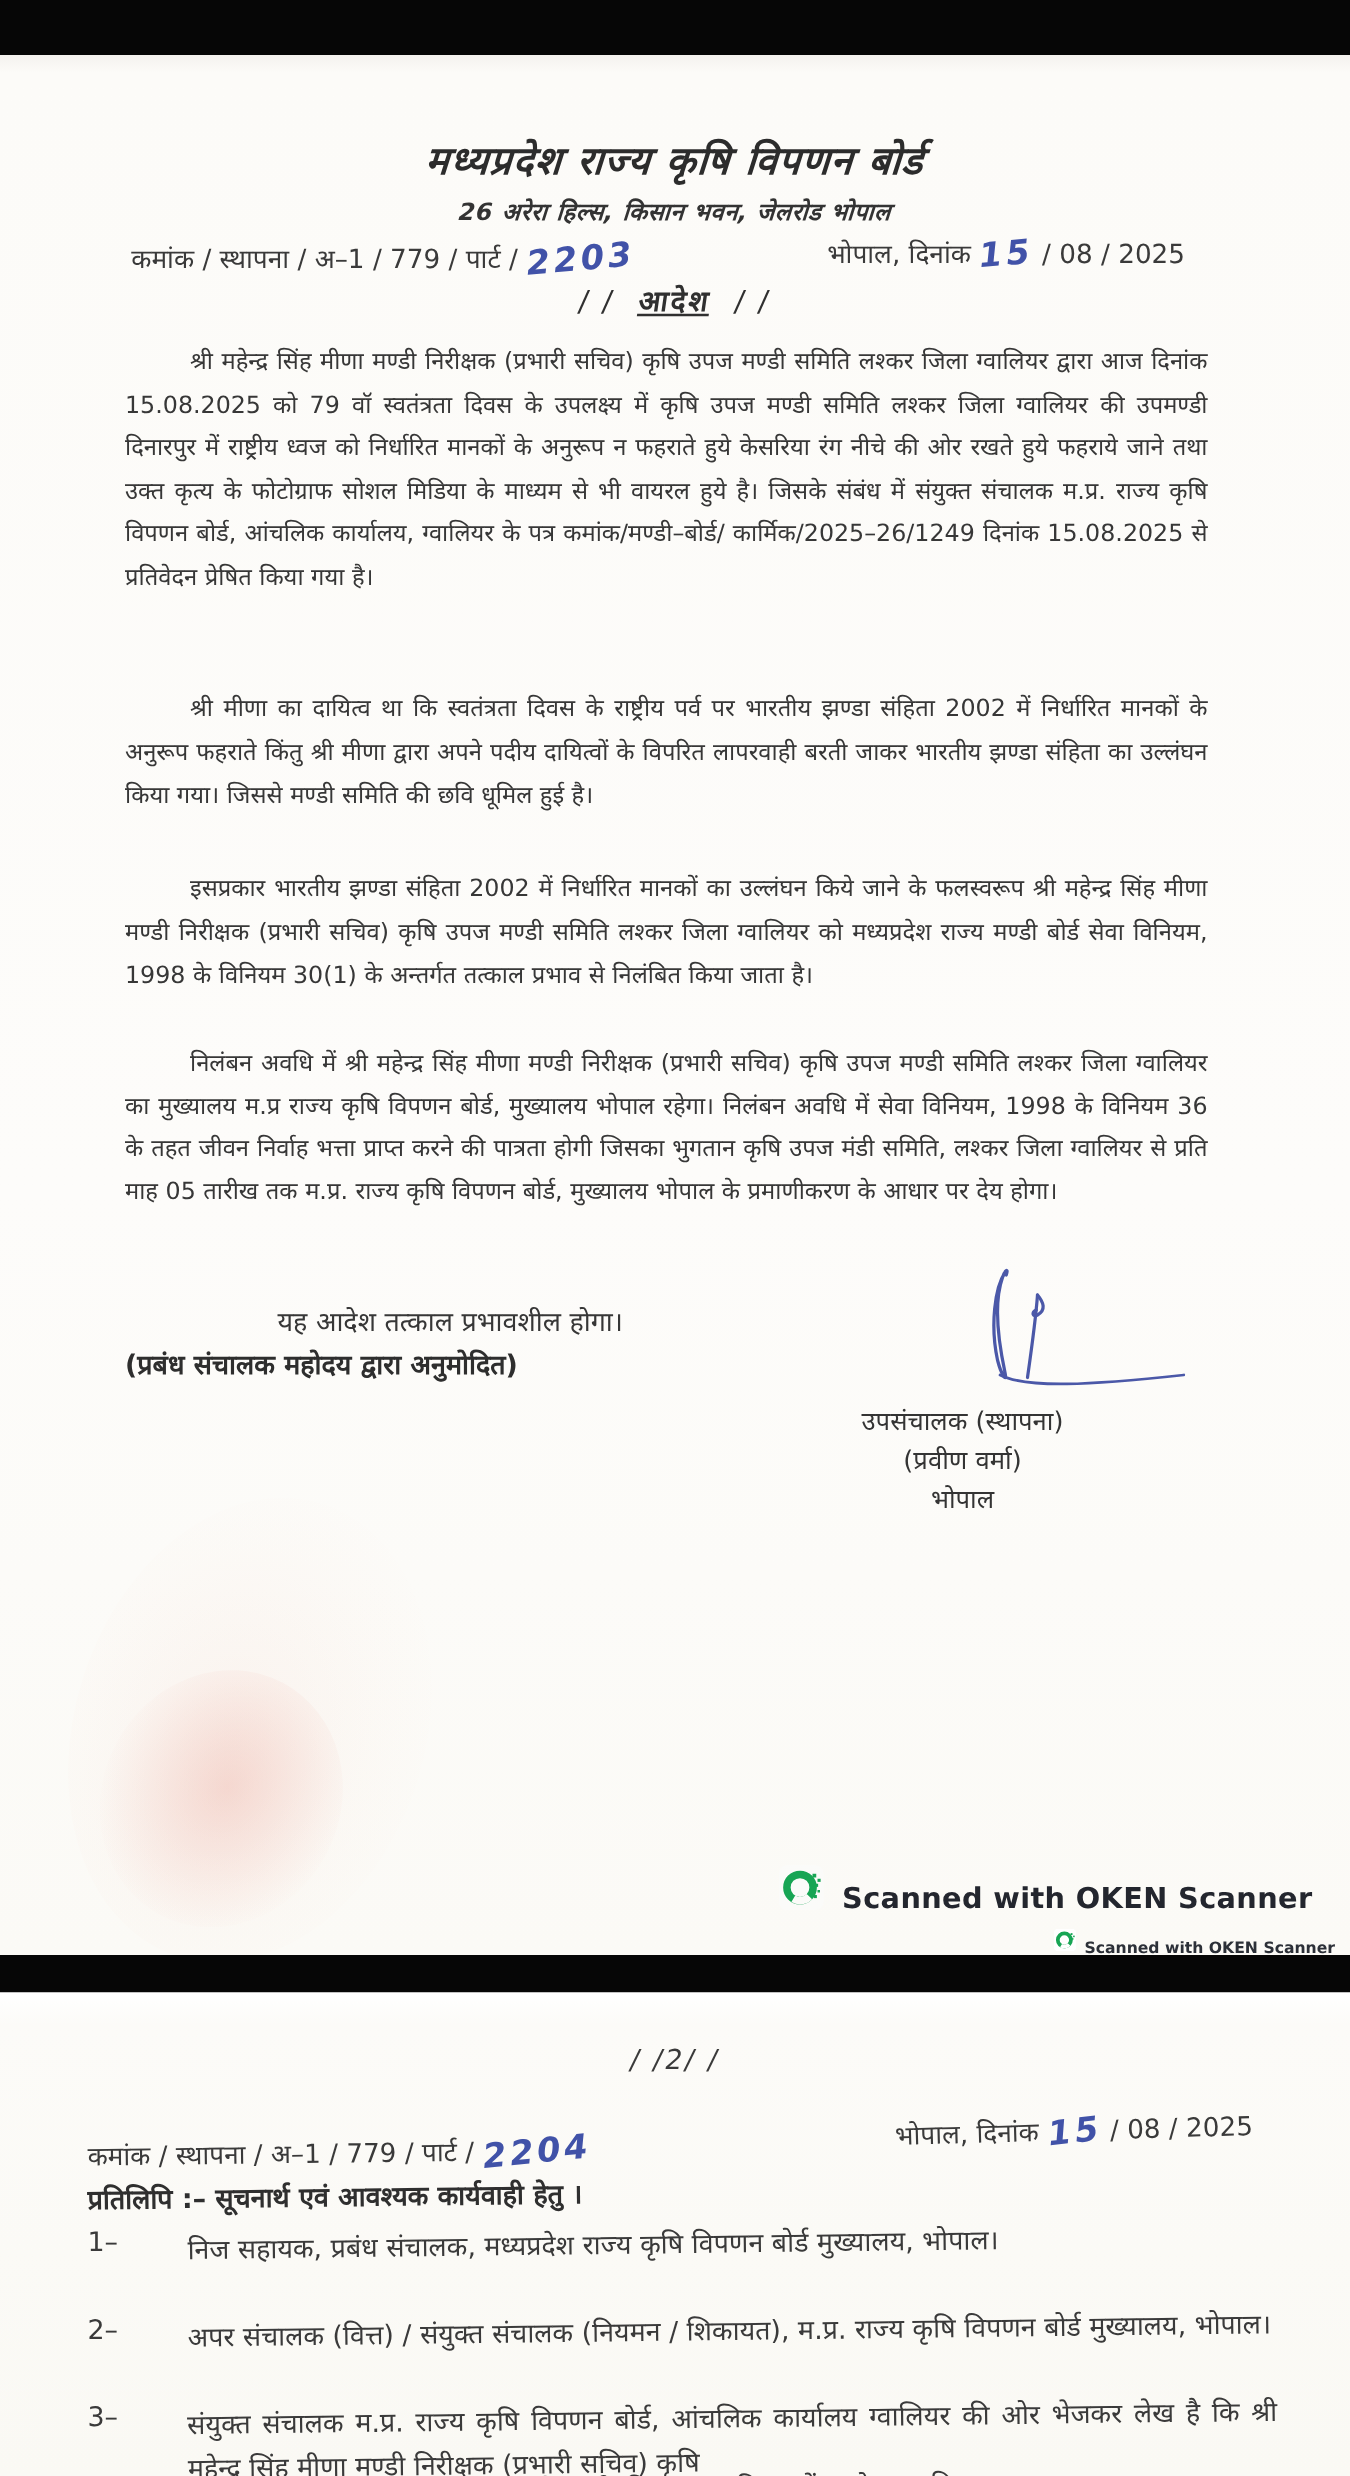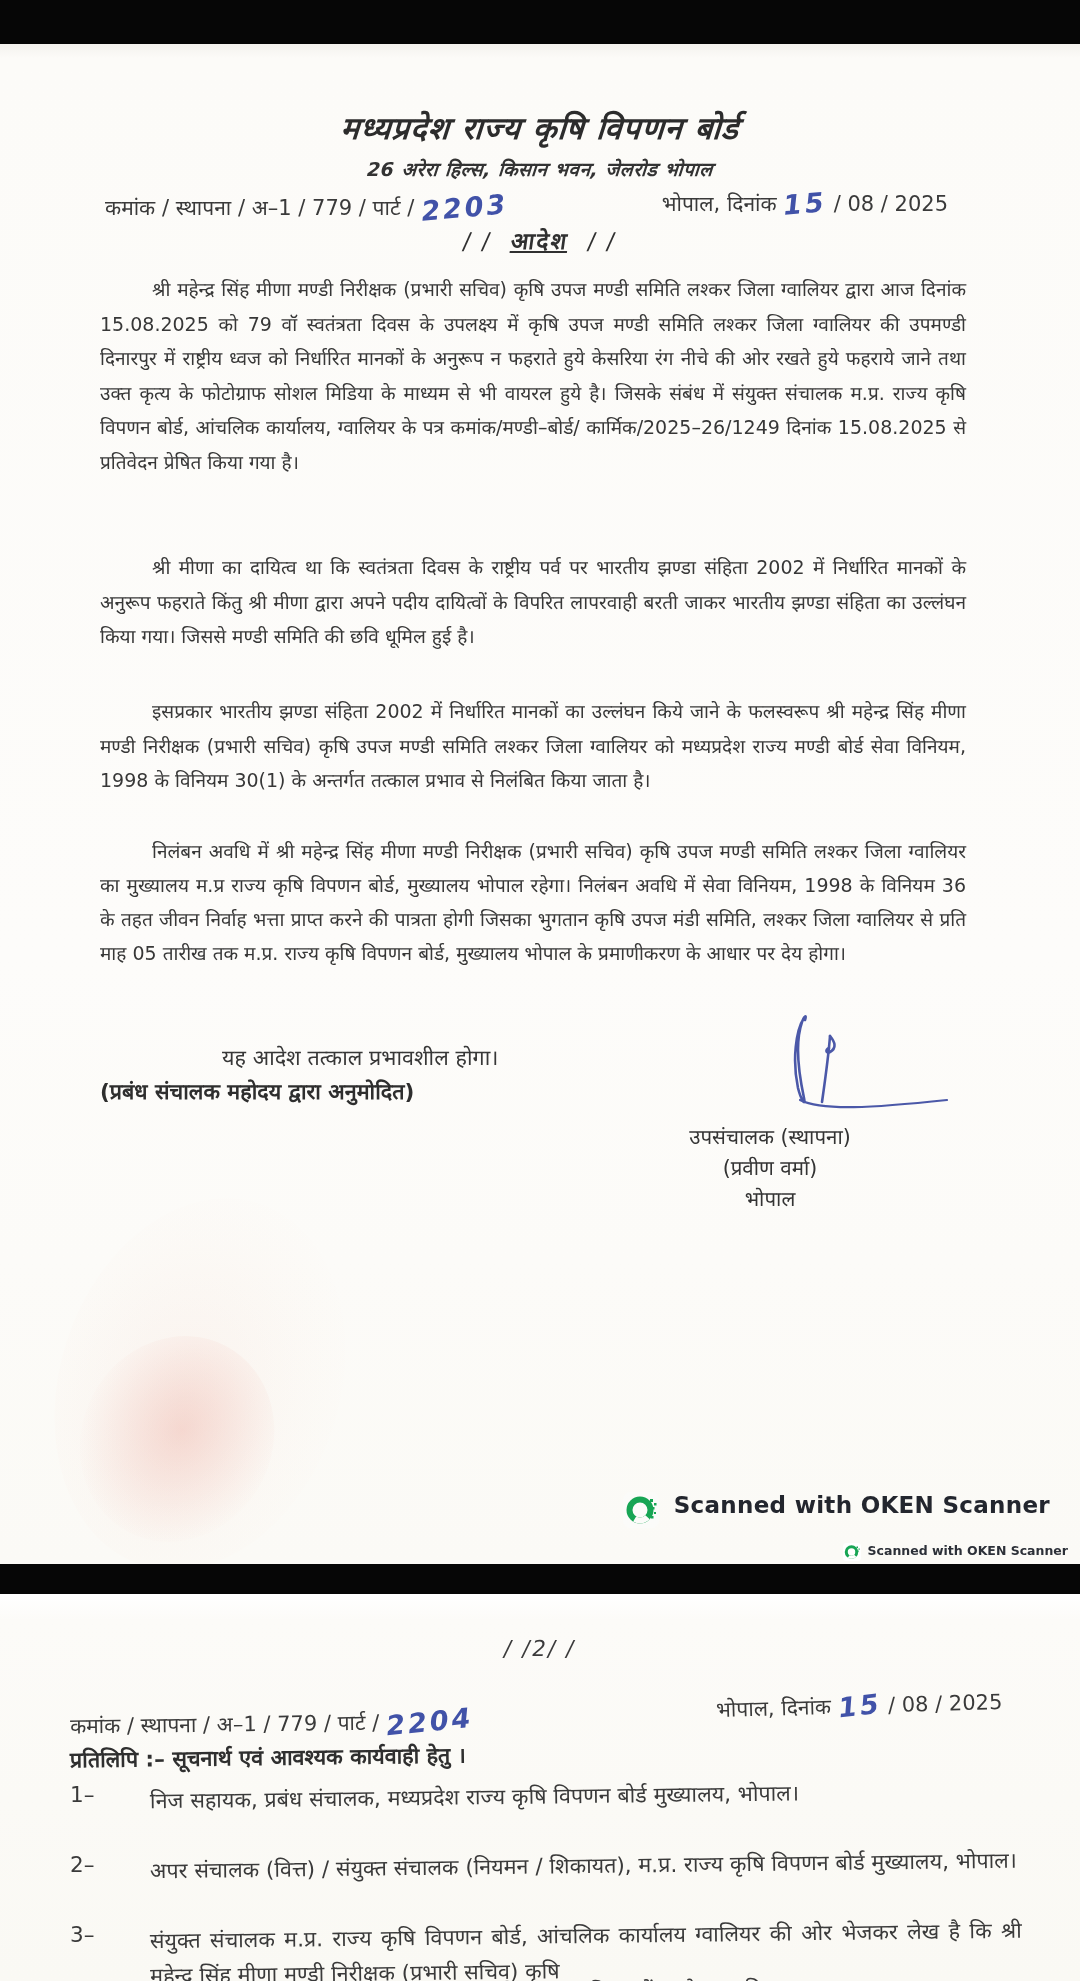--- a/index.html
+++ b/index.html
@@ -48,21 +48,21 @@
   }
   .smudge{position:absolute;border-radius:50%;pointer-events:none;}
   #smudge1{
     top:1290px;left:82px;width:190px;height:210px;transform:rotate(28deg);
     background:radial-gradient(ellipse at 50% 45%,rgba(236,170,158,.38),rgba(244,205,196,.18) 55%,rgba(255,255,255,0) 75%);
   }
   #smudge2{
     top:1150px;left:60px;width:280px;height:380px;transform:rotate(18deg);
     background:radial-gradient(ellipse at 45% 55%,rgba(245,218,208,.25),rgba(250,236,228,.12) 55%,rgba(255,255,255,0) 78%);
   }
-  .badge{position:absolute;display:flex;align-items:flex-start;}
+  .badge{position:absolute;display:flex;align-items:flex-end;}
   #badge-large{top:1448px;right:30px;gap:15px;}
   #badge-large .btxt{font-size:23px;font-weight:bold;color:#23262e;letter-spacing:.3px;}
   #badge-small{top:1499px;right:12px;gap:7px;}
   #badge-small .btxt{font-size:12.5px;font-weight:bold;color:#2c3038;}
   .oken-logo{display:inline-block;position:relative;}
   .pg2-num{font-size:22px;color:#3a3a3a;letter-spacing:2px;transform:skewX(-10deg);}
   .copy-head{font-weight:bold;font-size:21.5px;color:#2f2f2f;}
   .copy-num{position:absolute;left:70px;font-size:21.5px;color:#3a3a3a;}
   .copy-text{
     position:absolute;left:150px;width:872px;font-size:21.5px;line-height:35px;

